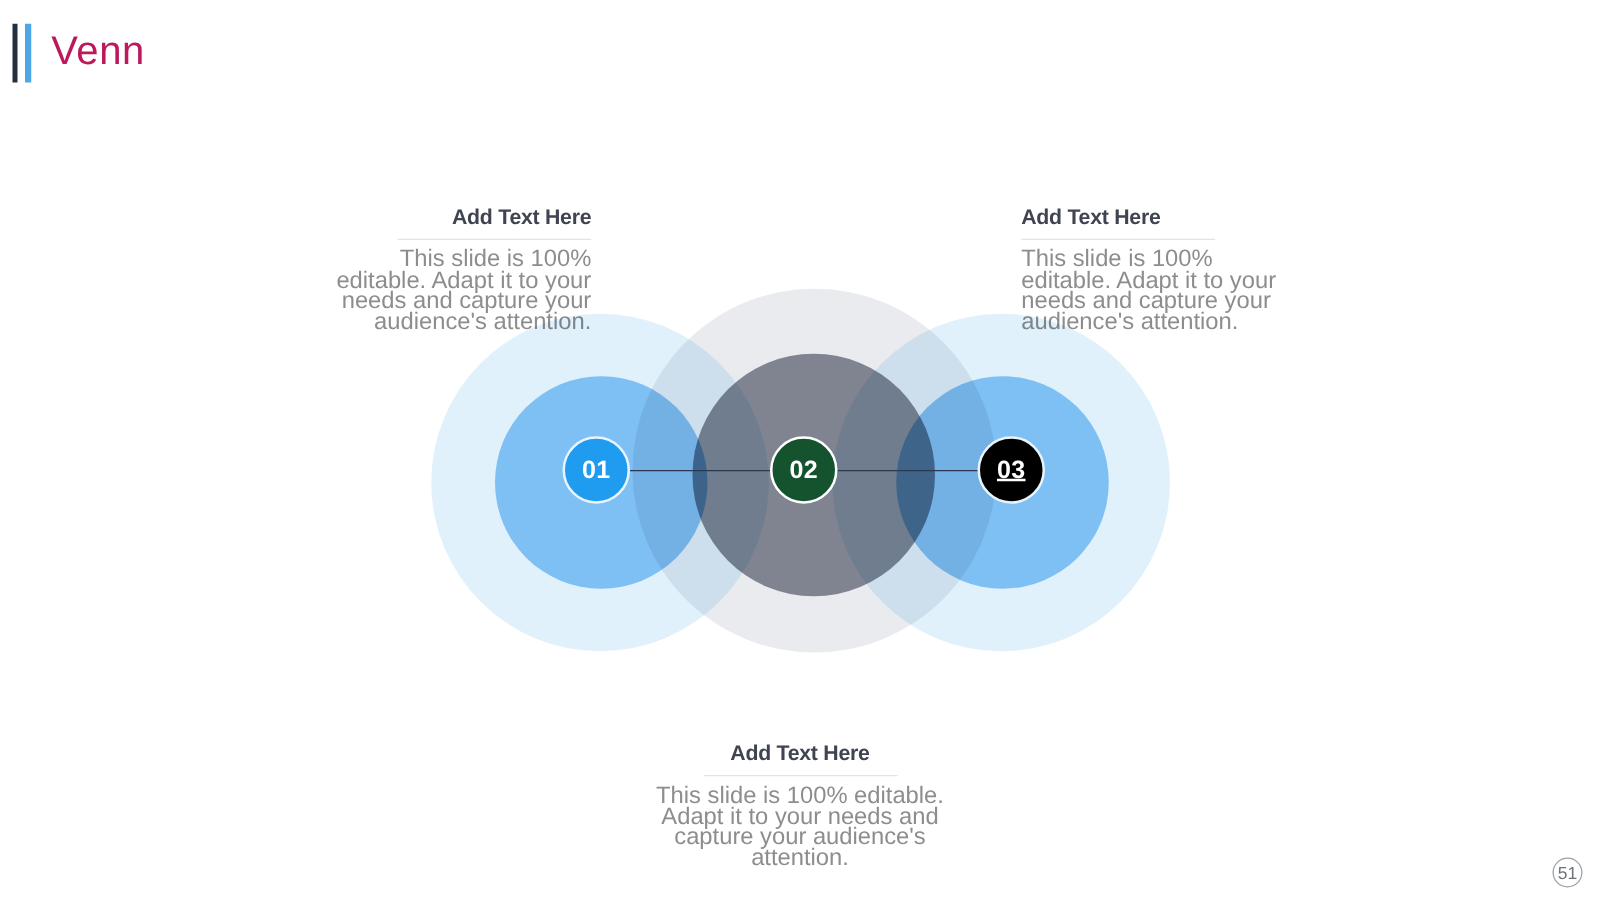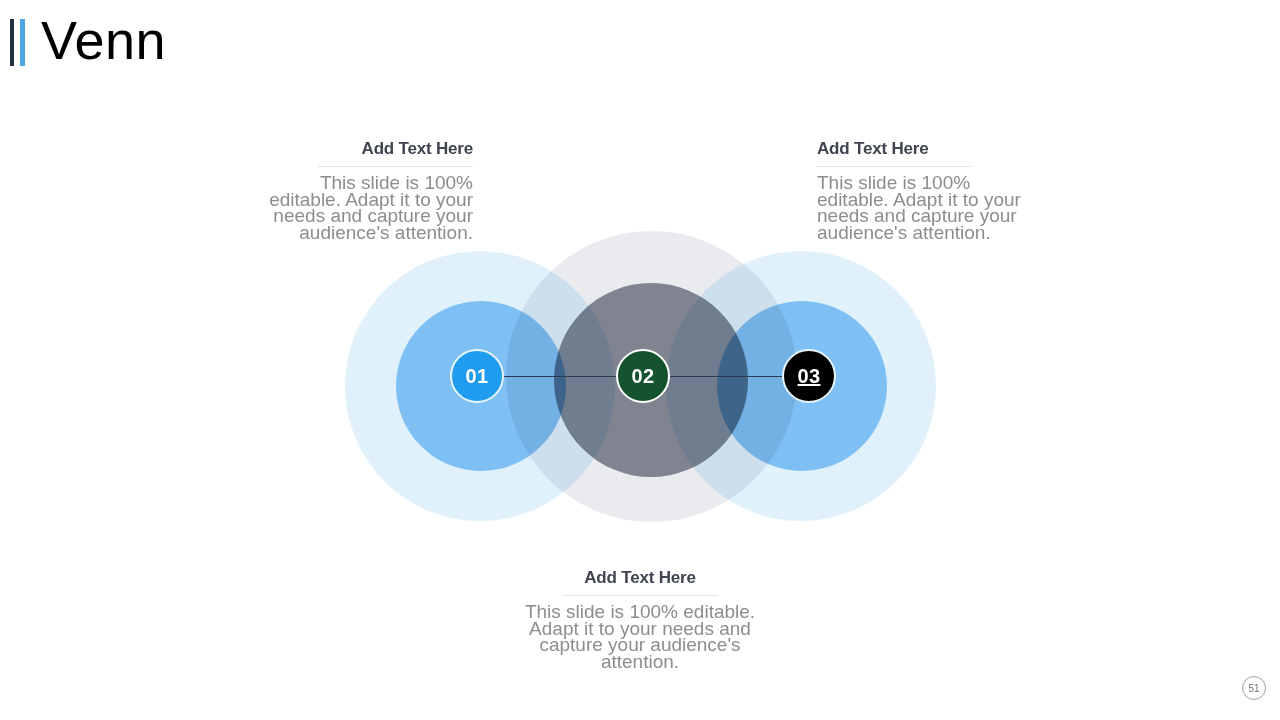--- a/index.html
+++ b/index.html
@@ -30,33 +30,34 @@
     background: #22303f;
     margin-left: 10px;
   }
   .title-bar-blue {
     width: 5px;
     height: 47px;
     background: #4ea8e8;
     margin-left: 6px;
   }
   #page-title {
-    font-size: 54px;
+    font-size: 32px;
     font-weight: 400;
-    color: #000000;
+    color: #be185d;
     letter-spacing: 0.5px;
     margin-left: 16px;
     line-height: 1;
     padding-bottom: 4px;
     font-family: "Liberation Sans", sans-serif;
   }
 
   
   .text-block {
     position: absolute;
+    margin-top: 25px;
   }
   .tb-heading {
     font-size: 17px;
     font-weight: bold;
     color: #3f4450;
     letter-spacing: -0.2px;
     margin: 0;
     padding-bottom: 7px;
   }
   .tb-rule {
@@ -185,29 +186,29 @@
     width: 50px; height: 50px;
     background: #000000;
     border: 2.5px solid #e8f4fd;
     text-decoration: underline;
   }
 
   
   #page-number {
     position: absolute;
     right: 14px;
-    bottom: 20px;
+    bottom: 10px;
     width: 22px;
     height: 22px;
     border: 1px solid #9aa0aa;
     border-radius: 50%;
     display: flex;
     align-items: center;
     justify-content: center;
-    font-size: 10px;
+    font-size: 14px;
     color: #6c727c;
     text-align: center;
   }
 </style>
 </head>
 <body>
 
 <div id="title-block">
   <div class="title-bar-dark"></div>
   <div class="title-bar-blue"></div>

